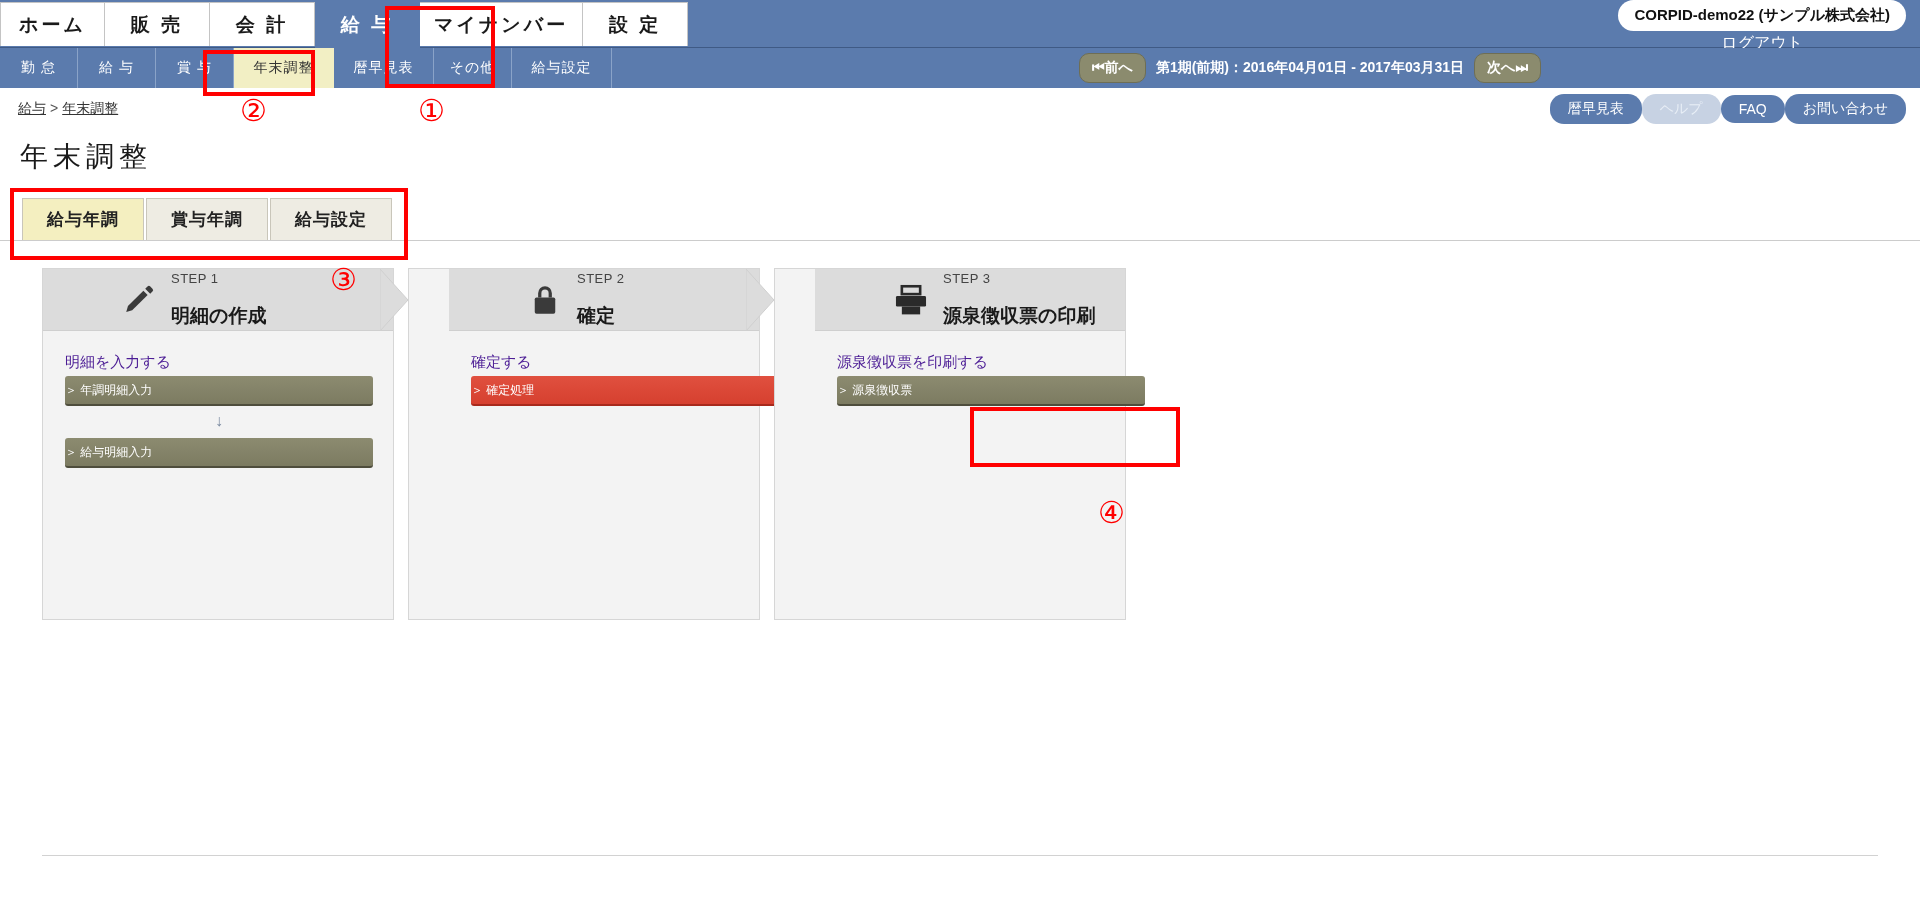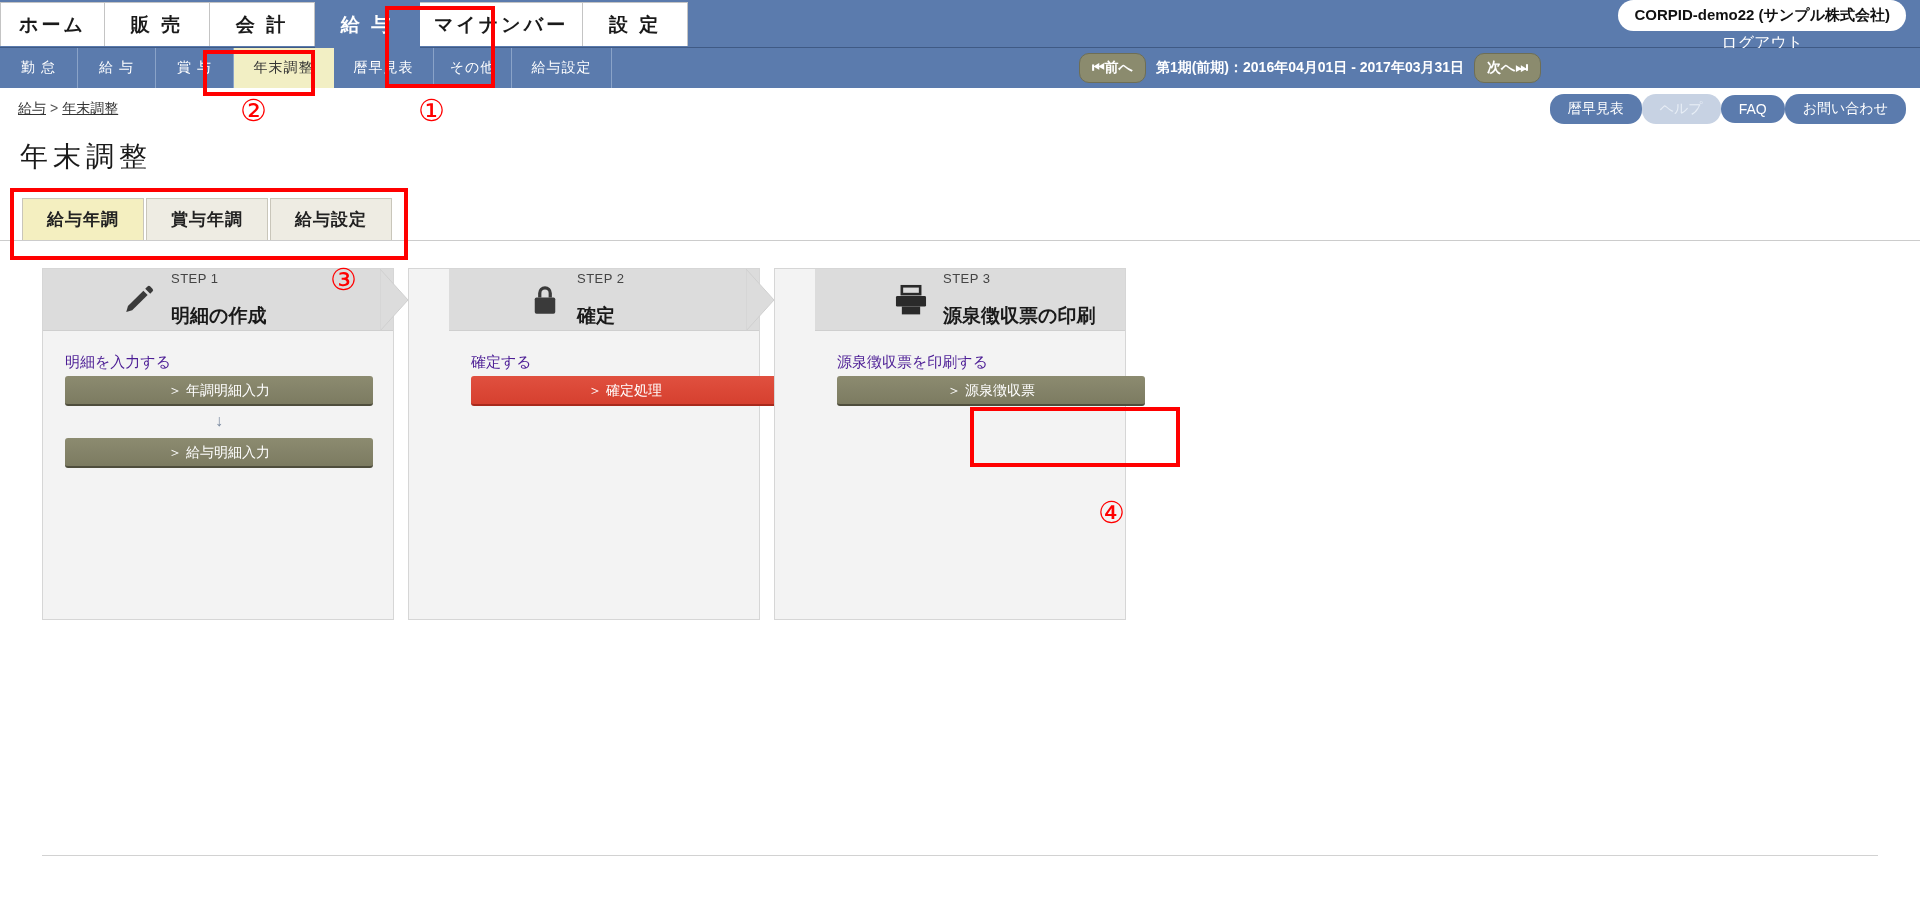--- a/index.html
+++ b/index.html
@@ -176,23 +176,23 @@
 
   .chev {
     position: absolute; top: 0; right: -15px;
     width: 28px; height: 62px; z-index: 3;
   }
 
   .step-body { padding: 22px 22px 0 22px; height: 288px; }
   .step-lead { font-size: 15px; color: #4c1d95; margin-bottom: 4px; }
   .actbtn {
     display: block; width: 308px; height: 30px; line-height: 28px;
-    text-align: center;
+    text-align: left;
     background: linear-gradient(#8c8b70, #7c7b61);
-    color: #ffffff; font-size: 14px;
+    color: #ffffff; font-size: 12px;
     border-radius: 3px;
     border-bottom: 2px solid #4e4d3c;
     cursor: pointer; white-space: nowrap;
   }
   .actbtn.red {
     background: linear-gradient(#e0503f, #d6402f);
     border-bottom: 2px solid #a8291c;
   }
   .down-arrow {
     text-align: center; width: 308px;

